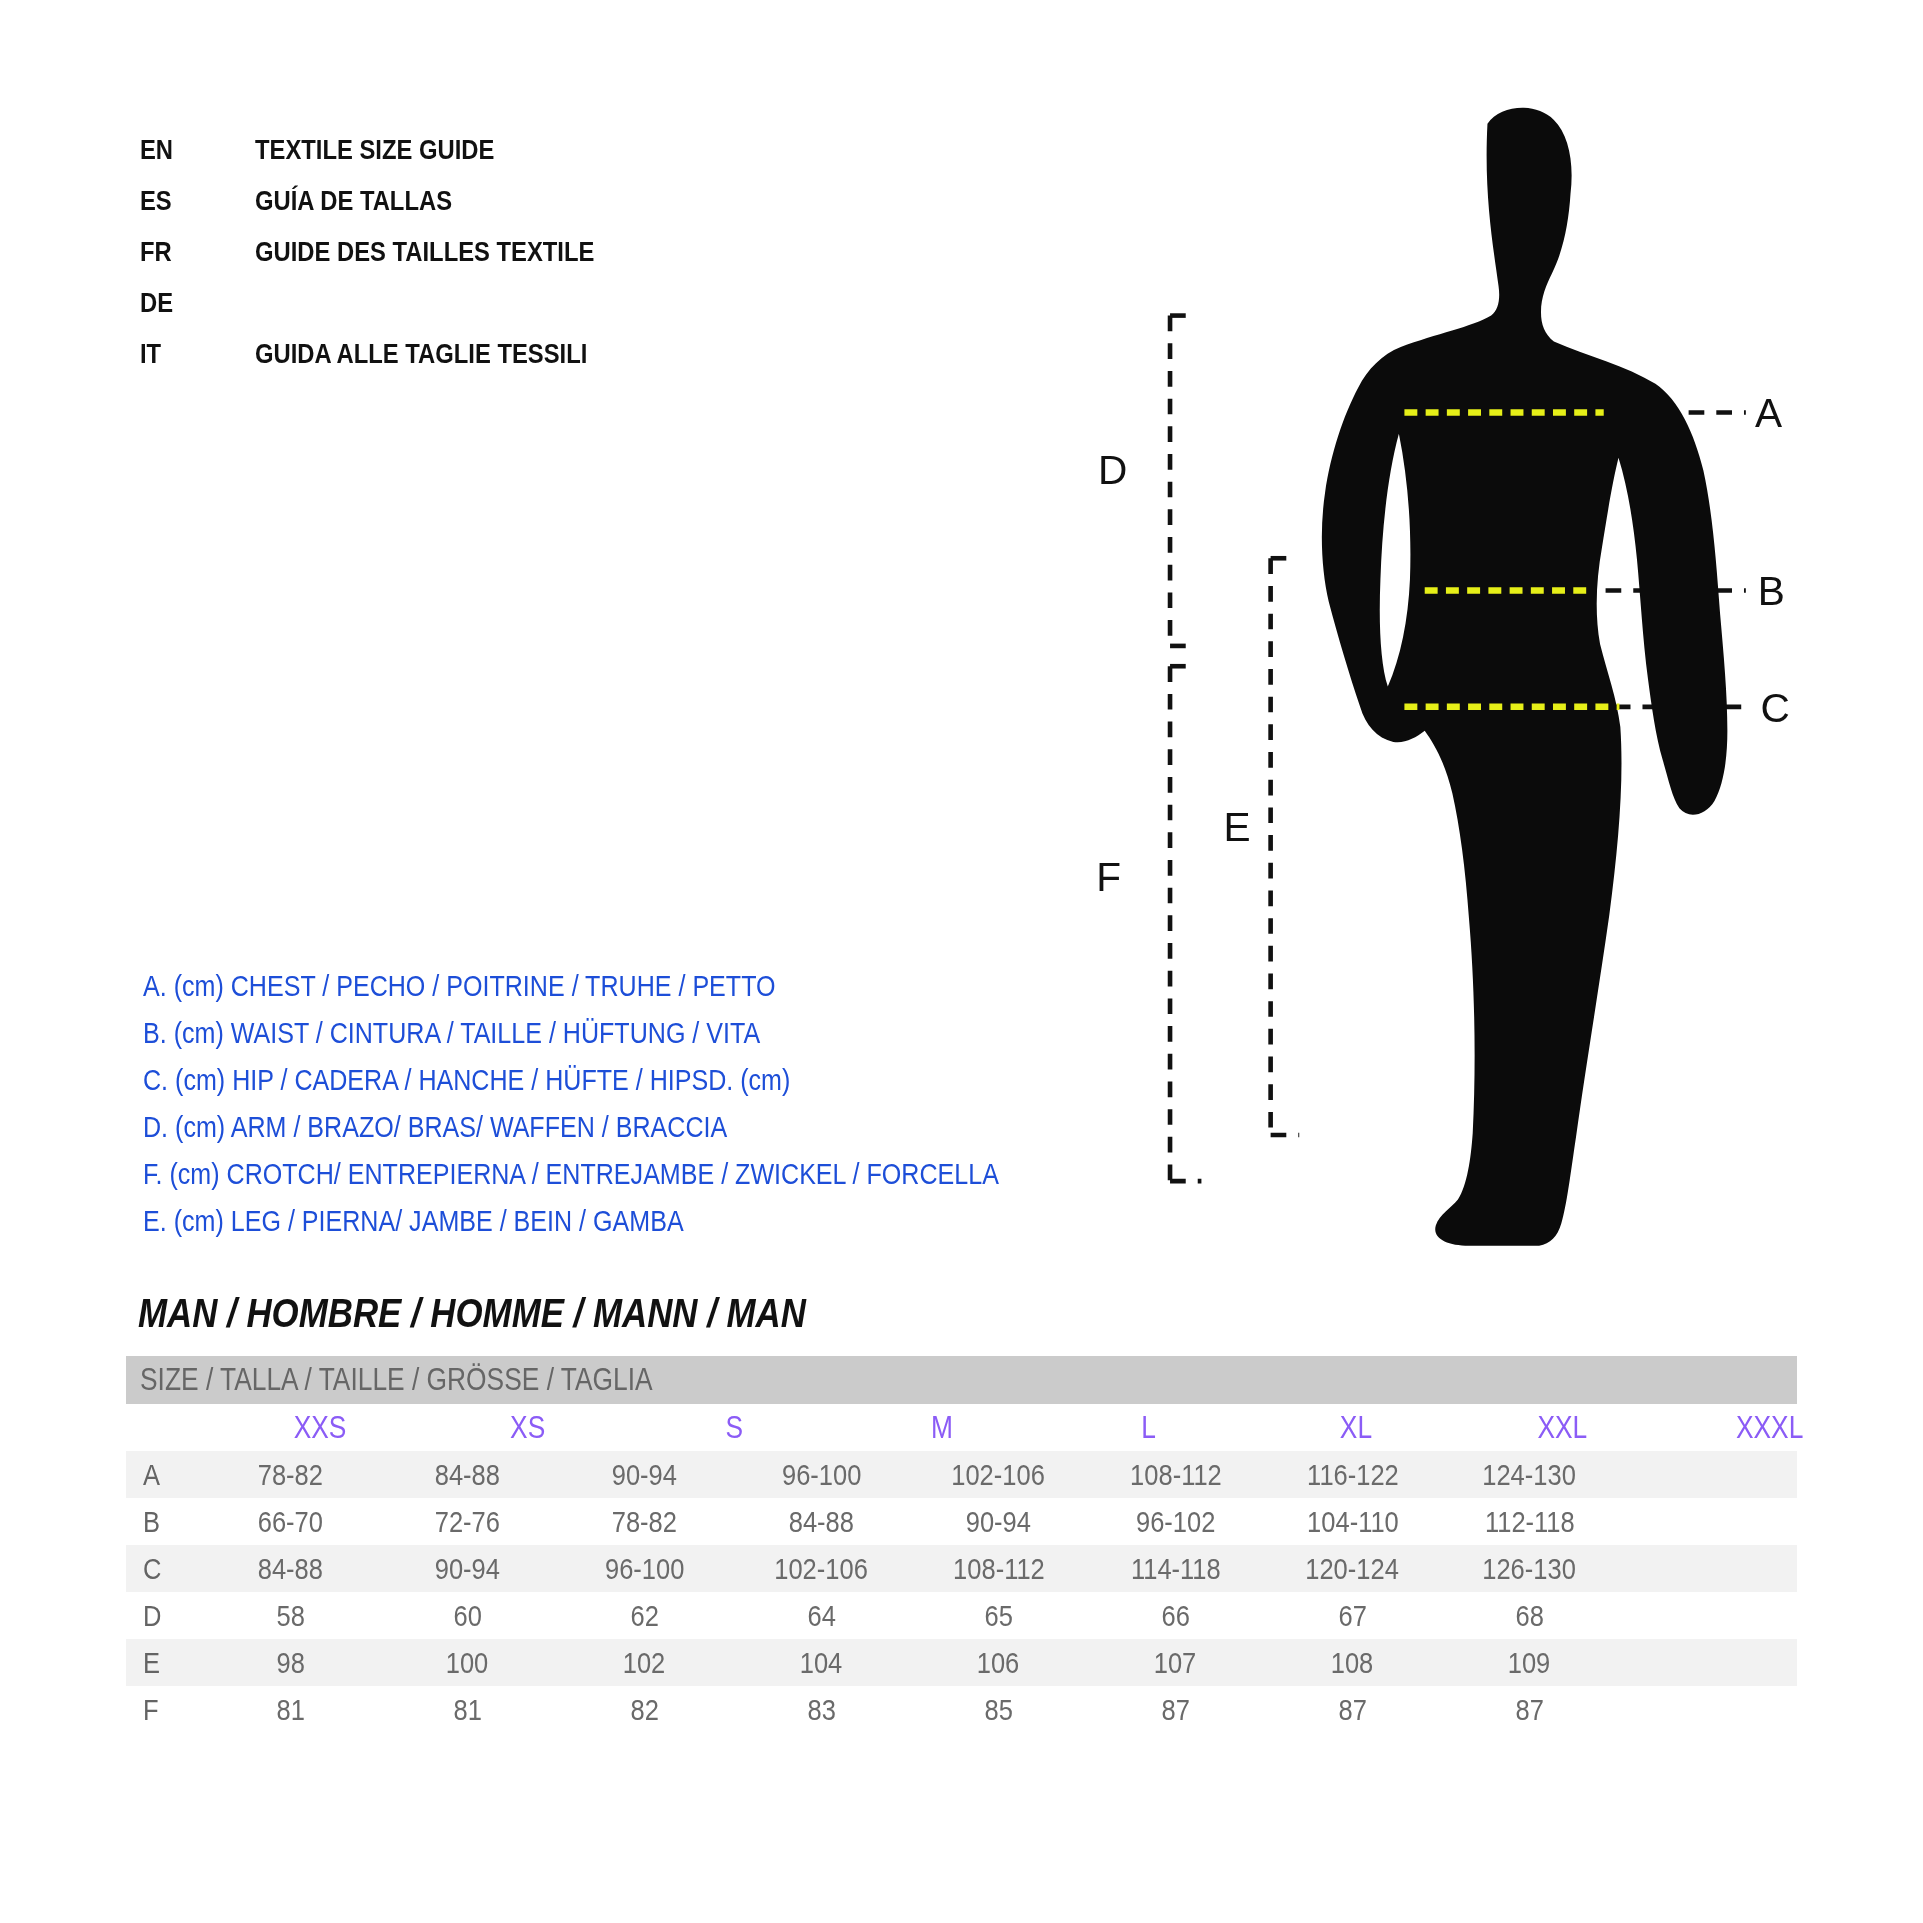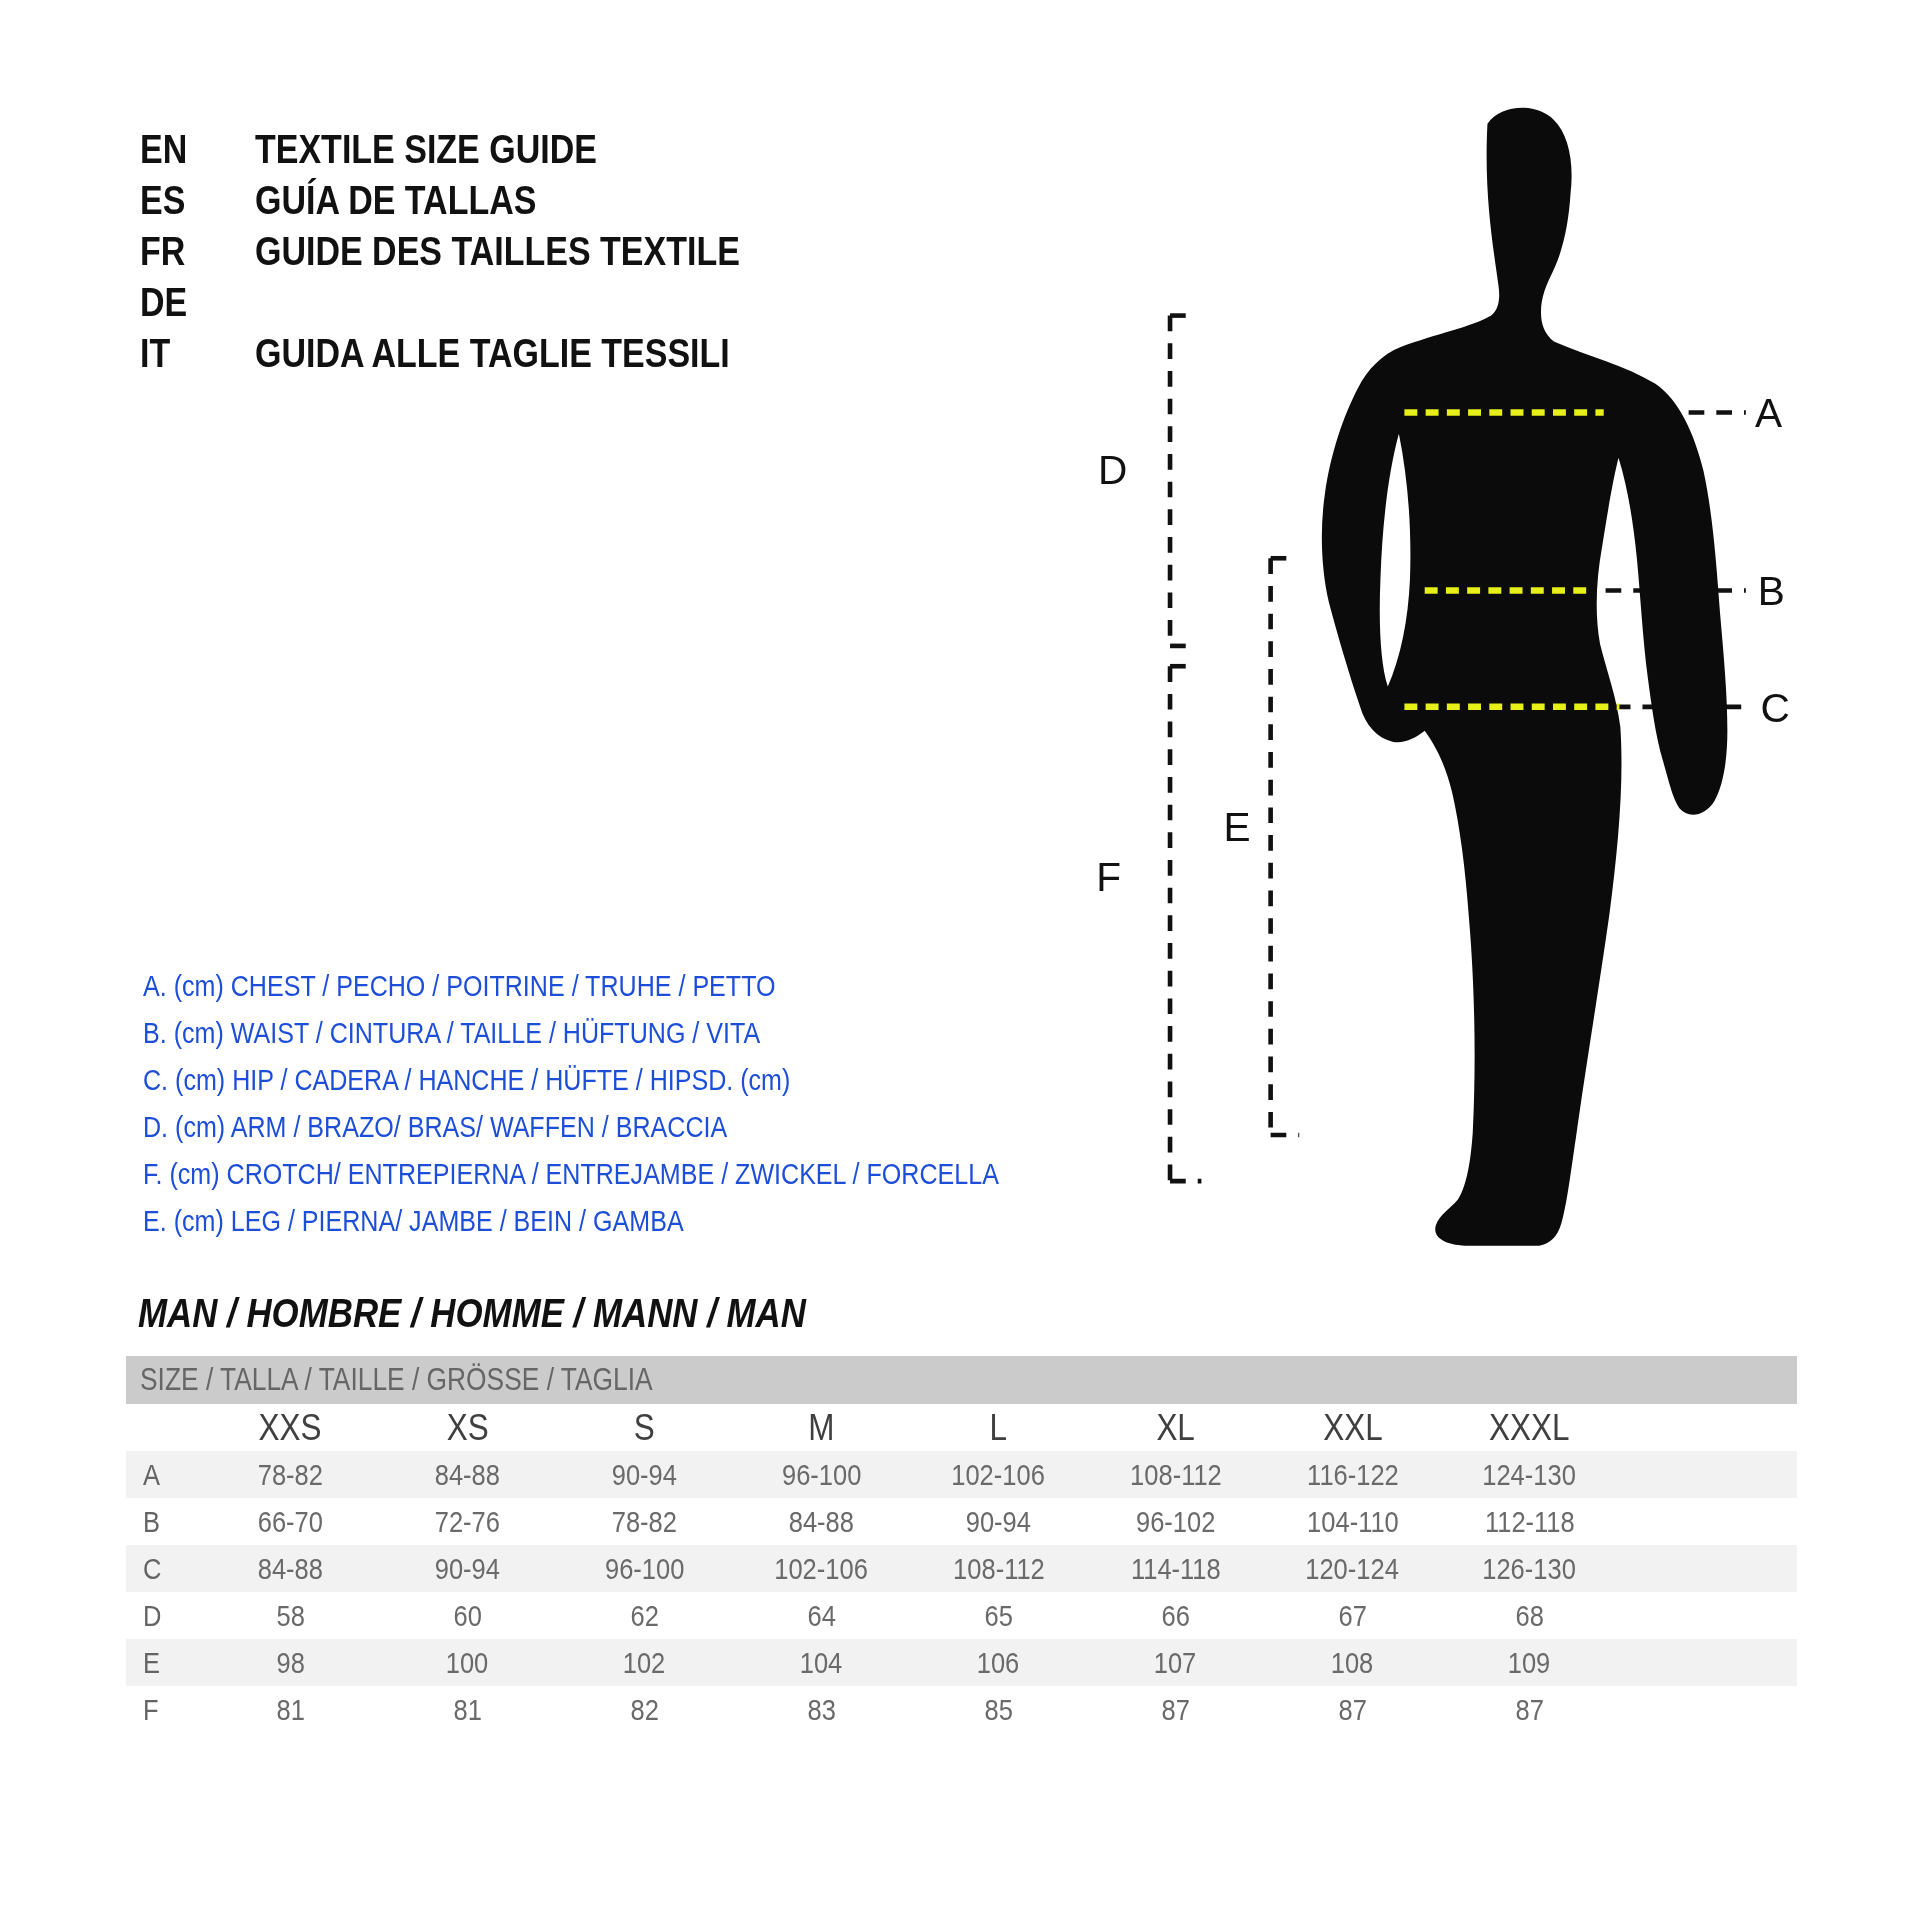--- a/index.html
+++ b/index.html
@@ -4,40 +4,40 @@
 <style>
   html,body{margin:0;padding:0;background:#ffffff;}
   .canvas{position:relative;width:1923px;height:1923px;background:#ffffff;overflow:hidden;
           font-family:"Liberation Sans",sans-serif;color:#111111;}
   .abs{position:absolute;}
   .cond{display:inline-block;transform:scaleX(0.85);transform-origin:0 50%;white-space:nowrap;}
   .condc{display:inline-block;transform:scaleX(0.85);transform-origin:50% 50%;white-space:nowrap;}
 
   
   .lang-block{left:140px;top:124px;}
-  .lang-row{display:flex;height:51px;line-height:51px;font-size:40px;font-weight:700;letter-spacing:0px;}
+  .lang-row{display:flex;height:51px;line-height:51px;font-size:28px;font-weight:700;letter-spacing:0px;}
   .lang-code{width:115px;flex:0 0 115px;}
   .lang-title{flex:0 0 auto;text-align:right;}
 
   
   .legend-block{left:143px;top:962px;}
   .legend-row{height:47px;line-height:47px;font-size:29.5px;font-weight:400;color:#1d4ed8;}
 
   
   .category-line{left:138px;top:1288px;height:50px;line-height:50px;font-size:41px;font-weight:700;font-style:italic;}
 
   
   .size-table{left:126px;top:1356px;width:1671px;font-size:30px;color:#6a6a6a;}
   .tbl-header{height:48px;background:#cbcbcb;display:flex;align-items:center;
               padding-left:14px;box-sizing:border-box;font-size:31px;color:#666666;}
   .tbl-row{display:grid;grid-template-columns:76px repeat(8,177px) 1fr;height:47px;align-items:center;}
   .tbl-row.shaded{background:#f2f2f2;}
   .tbl-row .cell{text-align:center;}
   .tbl-row .rowlabel{text-align:left;padding-left:16.6px;color:#646464;}
-  .sizes-row{font-size:37px;color:#404040;}
+  .sizes-row{font-size:31px;color:#8b5cf6;gap:30px;}
 
   svg text{font-family:"Liberation Sans",sans-serif;}
 </style>
 </head>
 <body>
 
 <div class="canvas">
 
   <svg class="abs" style="left:0;top:0;" width="1923" height="1923" viewBox="0 0 2084 2084">
 

